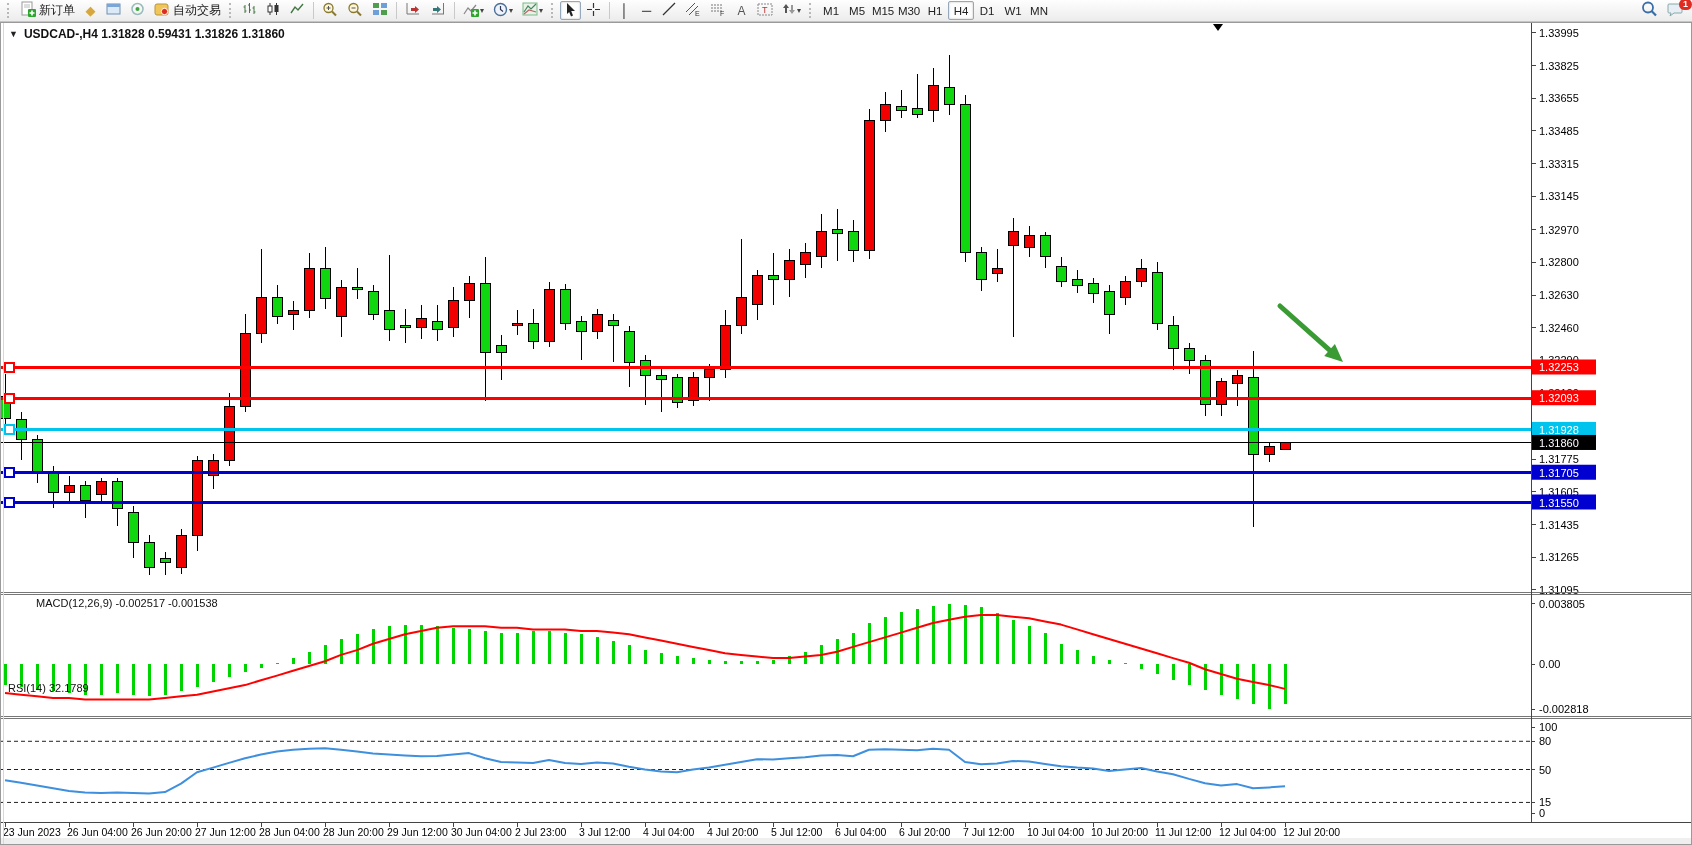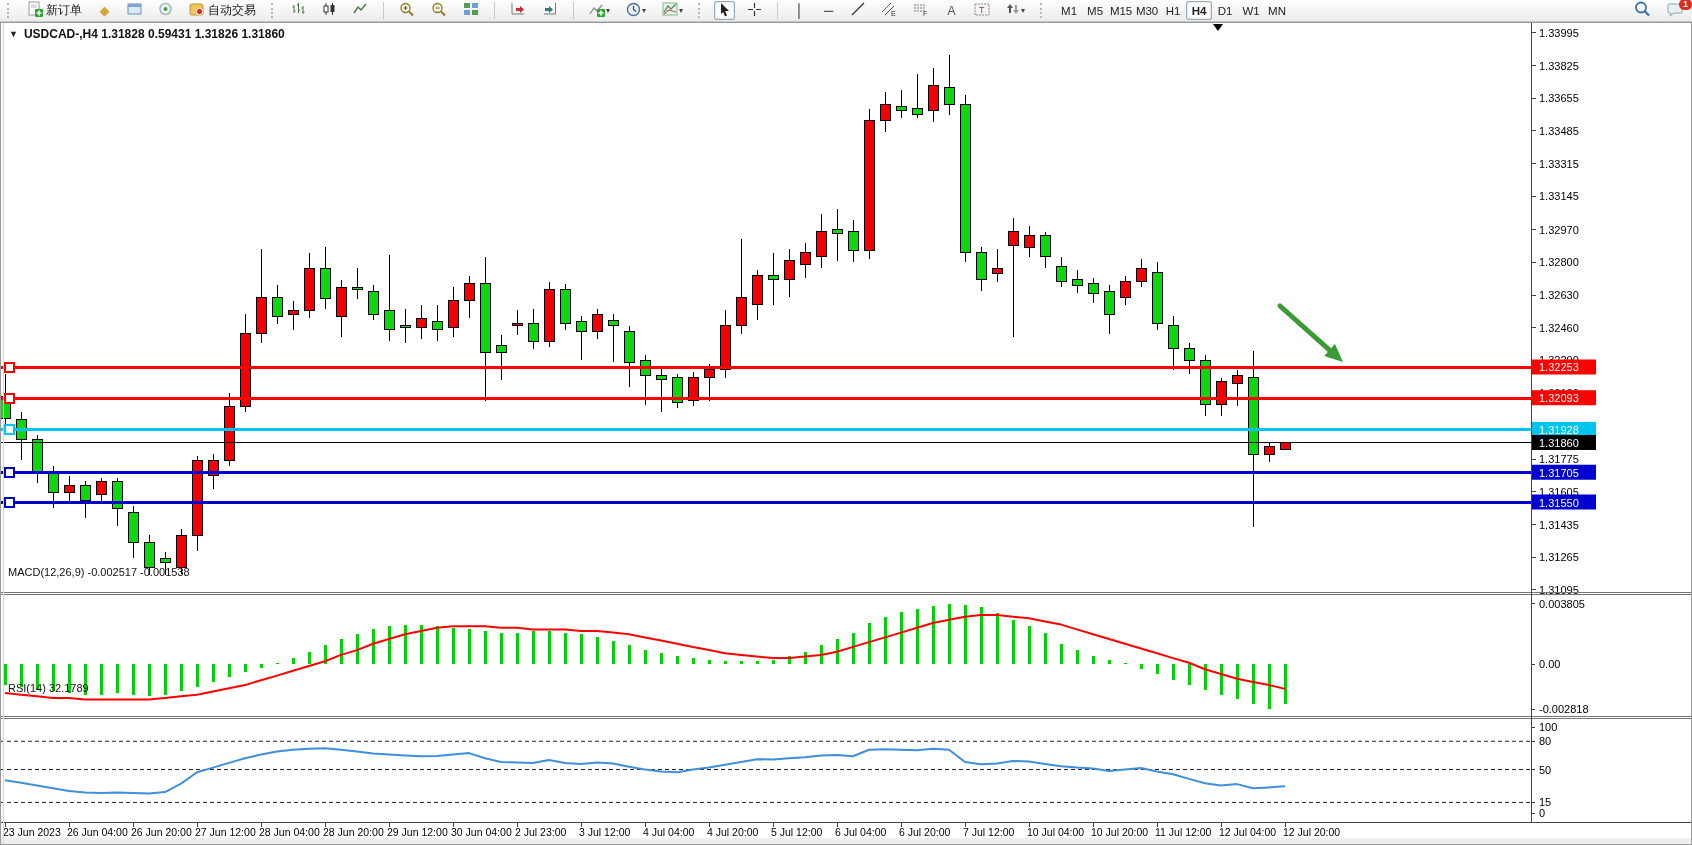--- a/index.html
+++ b/index.html
@@ -1,37 +1,37 @@
 <!DOCTYPE html>
 <html><head>
 <meta charset="utf-8">
 <style>
   html,body{margin:0;padding:0;background:#e8e8e8;font-family:"Liberation Sans","DejaVu Sans",sans-serif;}
   .app{position:relative;width:1692px;height:845px;background:#fff;overflow:hidden;}
   .toolbar{position:absolute;top:0;left:0;width:1692px;height:22px;background:linear-gradient(#fefefe,#ececec);
-    border-bottom:1px solid #c5c5c5;display:flex;align-items:center;gap:8px;padding:0 4px;box-sizing:border-box;
+    border-bottom:1px solid #c5c5c5;display:flex;align-items:center;gap:1px;padding:0 4px;box-sizing:border-box;
     z-index:5;font-size:12px;color:#1a1a1a;}
   .tb{height:19px;min-width:21px;display:inline-flex;align-items:center;justify-content:center;gap:3px;
     border:1px solid transparent;border-radius:2px;padding:0 3px;background:transparent;cursor:default;
     font-family:inherit;font-size:12px;color:#1a1a1a;white-space:nowrap;}
   .tb.dd{gap:1px}
-  .tb.pressed{background:#fdfdfd;border-color:#96a8bb;box-shadow:inset 0 0 2px #bbb;font-weight:bold;}
+  .tb.pressed{background:#fdfdfd;border-color:#96a8bb;box-shadow:inset 0 0 2px #bbb;}
   .sep{width:1px;height:17px;background:#c9c9c9;margin:0 3px;}
   .grip{width:3px;height:15px;border-left:2px dotted #b8b8b8;margin:0 3px;}
   .tf{width:26px;text-align:right;font-size:11.5px;color:#222;}
   .caret{font-size:8px;color:#444;line-height:1;}
   .glyph{font-size:13px;line-height:1;}
   .spacer{flex:1;}
   .badgewrap{position:relative;}
   .badge{position:absolute;top:-3px;right:-5px;background:#e02b20;color:#fff;border-radius:8px;font-size:9px;
     padding:0 4px;line-height:11px;font-weight:bold;}
   .sym{position:absolute;top:27px;left:9px;z-index:3;font-weight:bold;font-size:12px;color:#111;display:flex;gap:6px;align-items:center;}
   .sym .tri{font-size:9px;color:#222;}
   .indlabel{position:absolute;left:8px;z-index:3;font-size:11px;color:#111;}
-  #macd-label{top:566px;}
+  #macd-label{top:597px;margin-left:28px;}
   #rsi-label{top:682px;}
   svg#chart-svg{position:absolute;top:0;left:0;z-index:1;}
 </style>
 </head>
 <body>
 
 <div class="app">
 
   <div class="toolbar">
     <span class="grip"></span>

